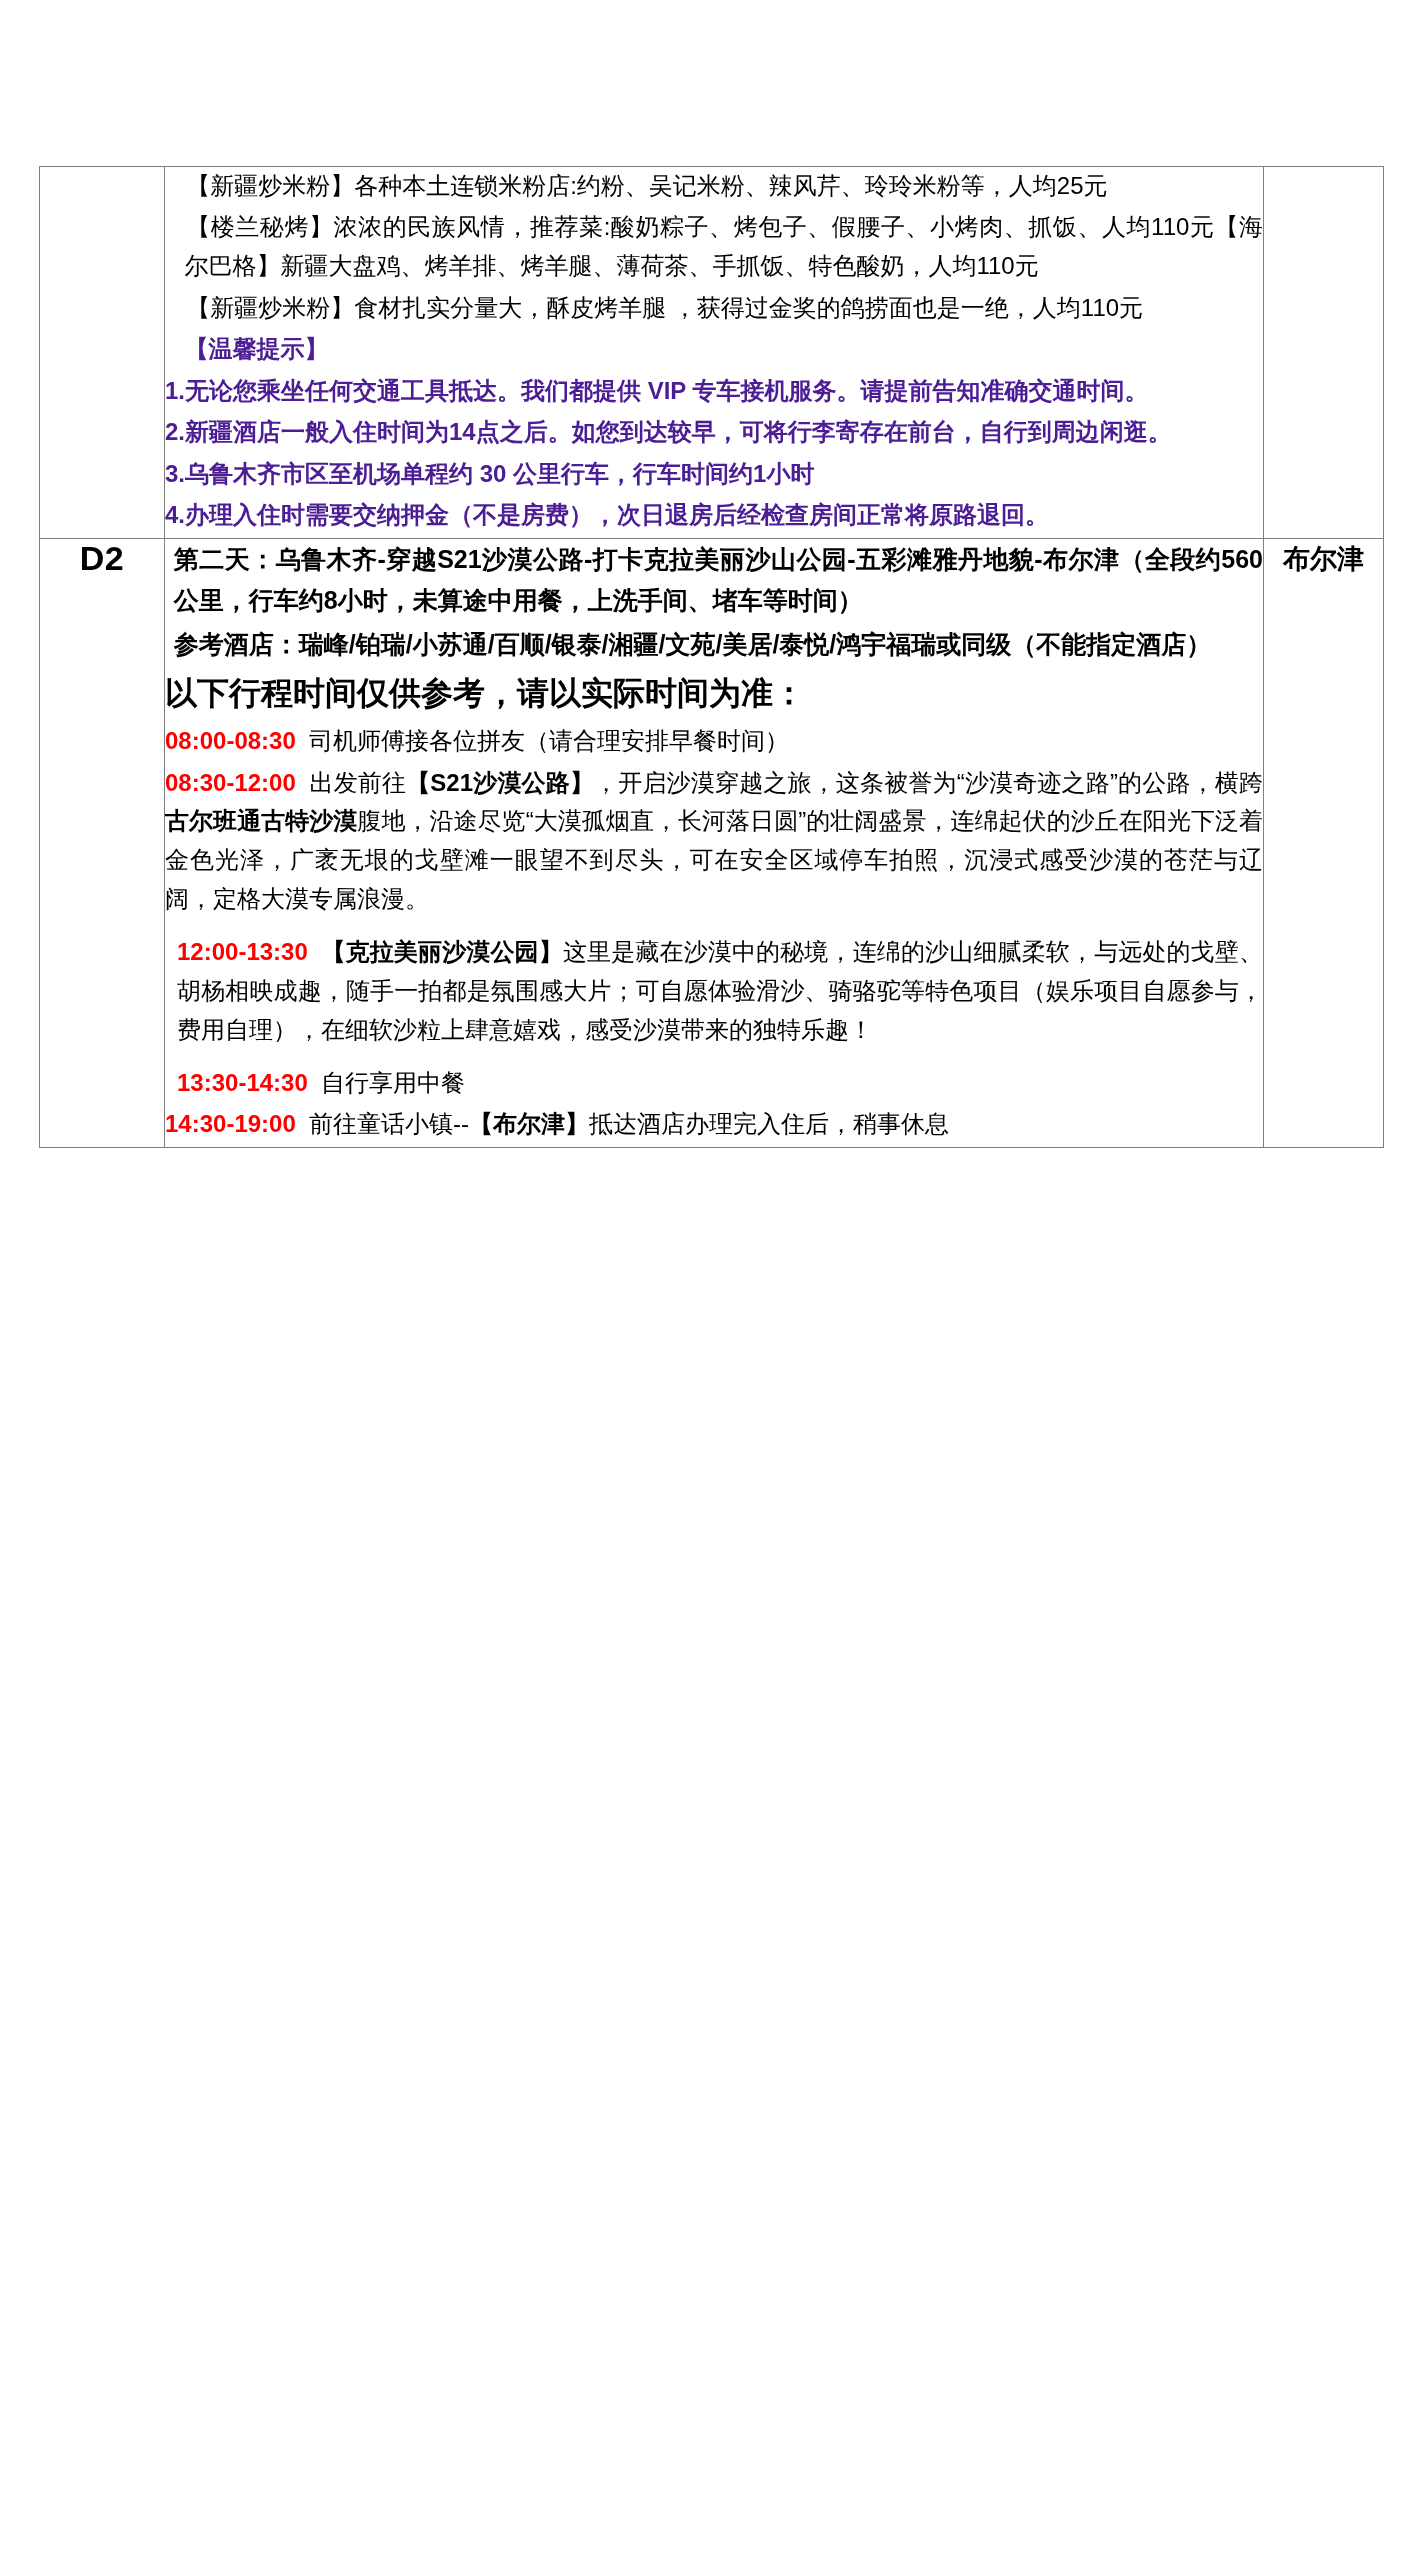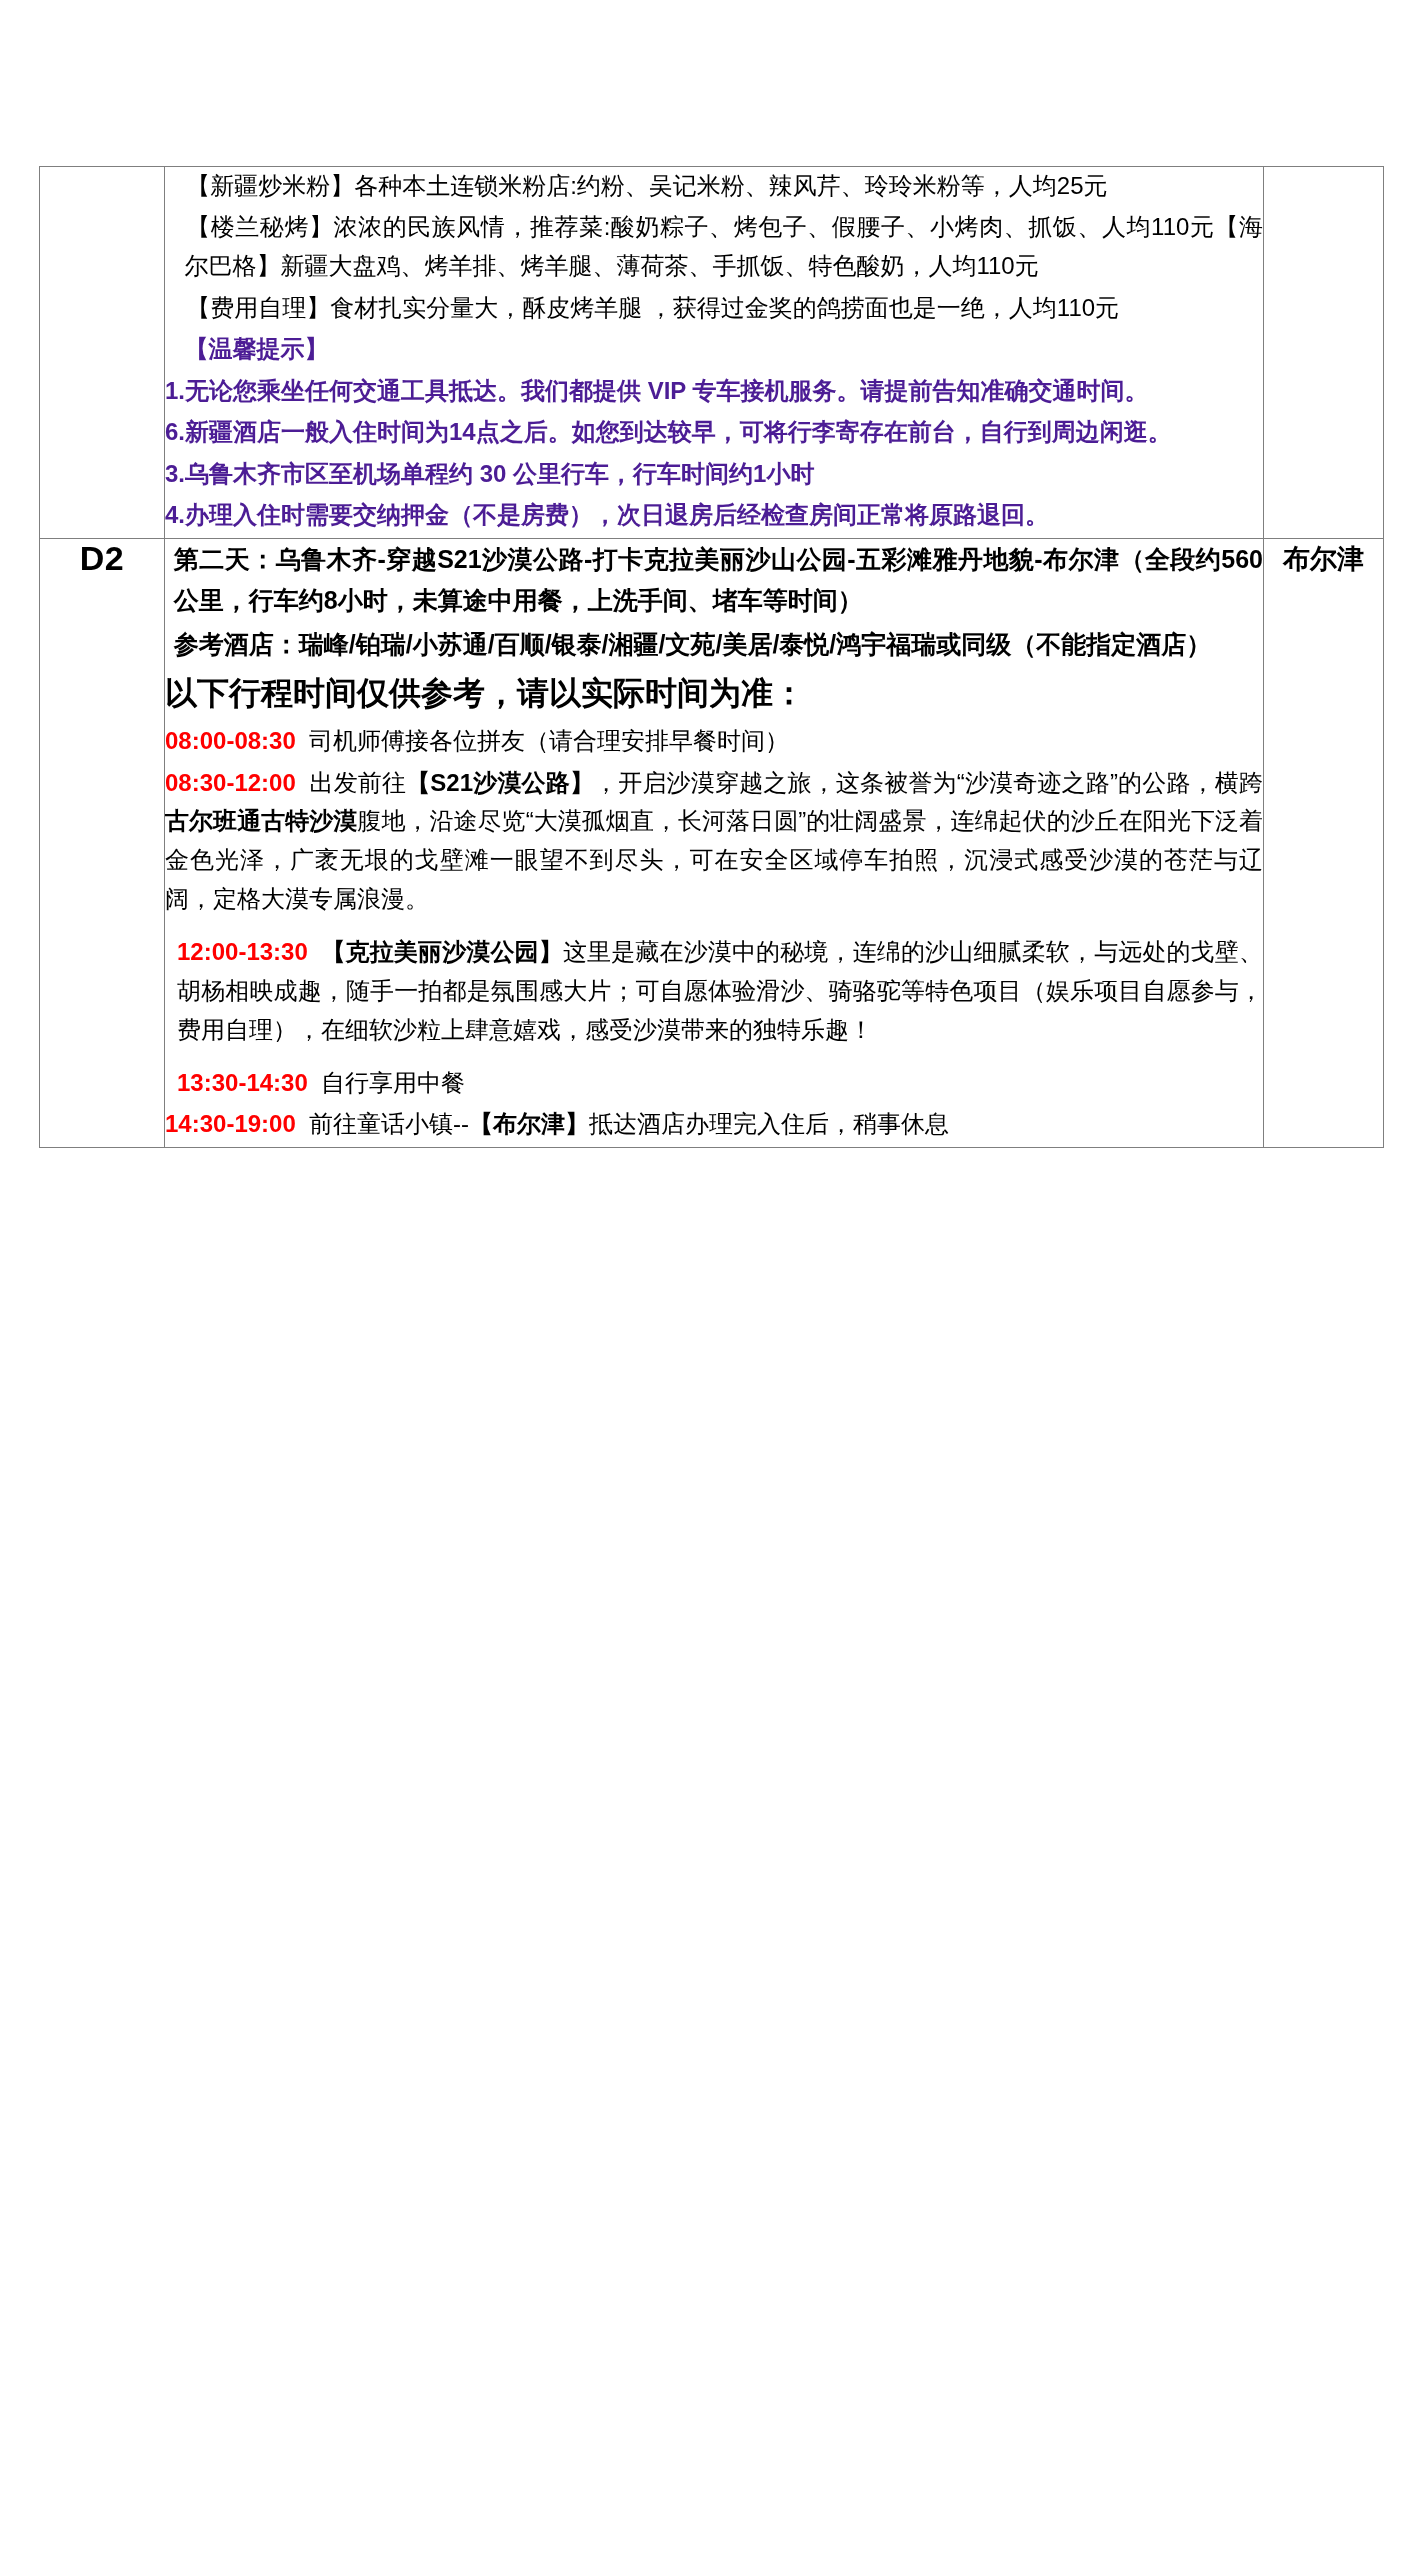--- a/index.html
+++ b/index.html
@@ -111,24 +111,24 @@
       <col class="col-body">
       <col class="col-place">
     </colgroup>
     <tbody>
 
       <tr>
         <td class="day-cell"></td>
         <td class="body-cell">
           <p class="indent food-line">【新疆炒米粉】各种本土连锁米粉店:约粉、吴记米粉、辣风芹、玲玲米粉等，人均25元</p>
           <p class="indent food-line">【楼兰秘烤】浓浓的民族风情，推荐菜:酸奶粽子、烤包子、假腰子、小烤肉、抓饭、人均110元【海尔巴格】新疆大盘鸡、烤羊排、烤羊腿、薄荷茶、手抓饭、特色酸奶，人均110元</p>
-          <p class="indent food-line">【费用自理】食材扎实分量大，酥皮烤羊腿 ，获得过金奖的鸽捞面也是一绝，人均110元</p>
+          <p class="indent food-line">【新疆炒米粉】食材扎实分量大，酥皮烤羊腿 ，获得过金奖的鸽捞面也是一绝，人均110元</p>
           <p class="orange tip-head">【温馨提示】</p>
           <p class="orange">1.无论您乘坐任何交通工具抵达。我们都提供 VIP 专车接机服务。请提前告知准确交通时间。</p>
-          <p class="orange">6.新疆酒店一般入住时间为14点之后。如您到达较早，可将行李寄存在前台，自行到周边闲逛。</p>
+          <p class="orange">2.新疆酒店一般入住时间为14点之后。如您到达较早，可将行李寄存在前台，自行到周边闲逛。</p>
           <p class="orange">3.乌鲁木齐市区至机场单程约 30 公里行车，行车时间约1小时</p>
           <p class="orange">4.办理入住时需要交纳押金（不是房费），次日退房后经检查房间正常将原路退回。</p>
         </td>
         <td class="place-cell"></td>
       </tr>
 
       <tr>
         <td class="day-cell">D2</td>
         <td class="body-cell">
           <p class="title-line">第二天：乌鲁木齐-穿越S21沙漠公路-打卡克拉美丽沙山公园-五彩滩雅丹地貌-布尔津（全段约560公里，行车约8小时，未算途中用餐，上洗手间、堵车等时间）</p>

